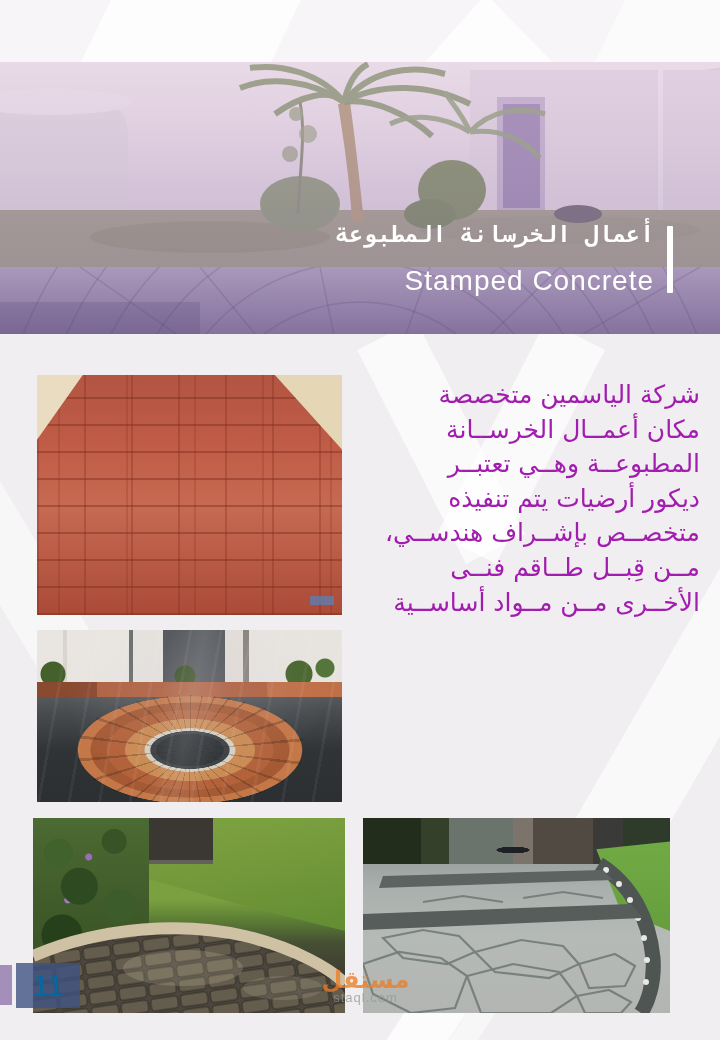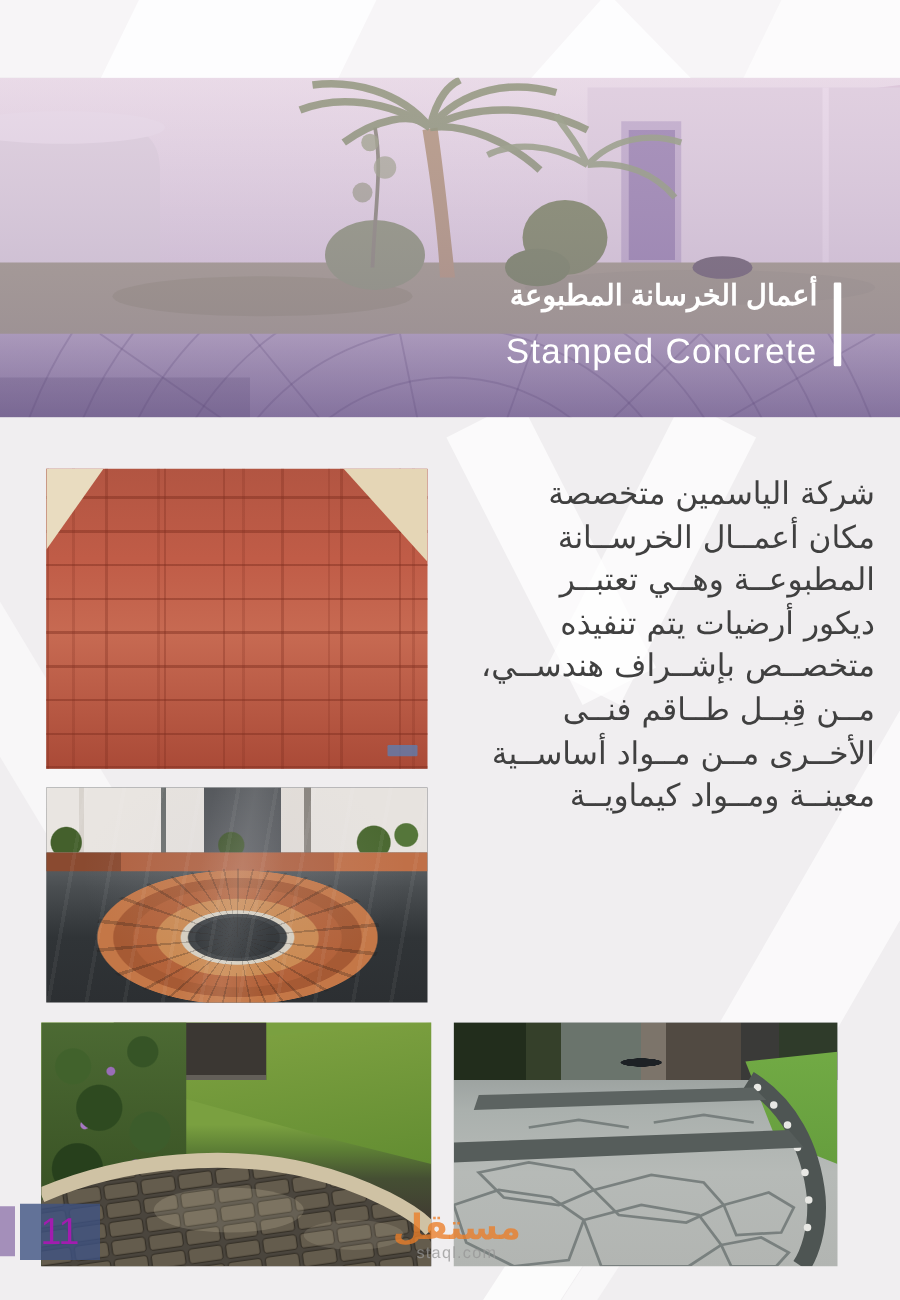--- a/index.html
+++ b/index.html
@@ -18,21 +18,21 @@
   .r3{left:636px;top:560px;width:84px;height:330px;transform:rotate(30deg);opacity:.65;}
   .r4{left:-28px;top:410px;width:64px;height:280px;transform:rotate(-31deg);opacity:.5;}
   .r5{left:372px;top:985px;width:52px;height:170px;transform:rotate(33deg);opacity:.8;}
   .r6{left:432px;top:975px;width:24px;height:190px;transform:rotate(33deg);opacity:.5;}
 
   
   .hero{position:absolute;left:0;top:62px;width:720px;height:272px;z-index:2;overflow:hidden;}
   .hero svg{display:block;}
   .hero-title{position:absolute;right:47px;top:160px;display:flex;align-items:center;z-index:3;}
   .ht-text{text-align:right;color:#fff;}
-  .ht-ar{font-family:Liberation Sans, sans-serif;font-weight:bold;font-size:23px;line-height:1.25;}
+  .ht-ar{font-family:Liberation Mono, monospace;font-weight:bold;font-size:23px;line-height:1.25;}
   .ht-en{font-size:28px;letter-spacing:1px;line-height:1.1;margin-top:15px;}
   .ht-bar{width:6px;height:67px;background:#fff;margin-left:13px;border-radius:1px;}
 
   
   .photo{position:absolute;overflow:hidden;z-index:2;}
 
   
   .img-red{left:37px;top:375px;width:305px;height:240px;
     background:
       repeating-linear-gradient(0deg, rgba(125,45,30,.45) 0 2px, transparent 2px 27px),
@@ -109,29 +109,29 @@
 
   
   .para{position:absolute;left:360px;top:378px;width:340px;z-index:3;
         font-family:"DejaVu Sans",sans-serif;font-size:25px;line-height:34.6px;
         text-align:right;}
   .p-line{white-space:nowrap;}
 
   
   .watermark{position:absolute;left:293px;top:968px;width:145px;z-index:5;text-align:center;
              pointer-events:none;}
-  .wm-ar{font-family:"DejaVu Sans",sans-serif;font-weight:bold;font-size:28px;line-height:1;
+  .wm-ar{font-family:"DejaVu Sans",sans-serif;font-weight:bold;font-size:24px;line-height:1;
          color:rgba(235,125,40,.78);}
   .wm-en{font-size:13px;color:rgba(150,150,150,.75);margin-top:-2px;letter-spacing:1px;}
 
   
   .badge-accent{position:absolute;left:0;top:965px;width:12px;height:40px;z-index:6;}
   .page-badge{position:absolute;left:16px;top:963px;width:64px;height:45px;z-index:6;
               display:flex;align-items:center;justify-content:center;}
-  .page-badge span{color:#a21caf;font-size:30px;}
+  .page-badge span{color:#0369a1;font-size:30px;}
 </style>
 </head>
 <body>
 
 <div class="page">
 
   <div class="top-band">
     <div class="tb-shape tb1"></div>
     <div class="tb-shape tb2"></div>
     <div class="tb-shape tb3"></div>
@@ -272,29 +272,28 @@
         <path d="M112,134 L158,122 L200,128 L216,146 L186,160 L132,154 Z"></path>
         <path d="M216,146 L252,136 L272,148 L262,168 L226,170 Z"></path>
         <path d="M0,146 L36,134 L78,140 L104,158 L92,190 L48,195 L10,176 Z"></path>
         <path d="M104,158 L150,146 L196,154 L214,178 L188,195 L118,195 Z"></path>
         <path d="M214,178 L246,172 L268,184 L258,195 L222,195 Z"></path>
         <path d="M60,84 L100,78 L140,84 M160,80 L200,74 L240,80"></path>
       </g>
     </svg>
   </div>
 
-  <div class="para" dir="rtl" style="color:#404040">
+  <div class="para" dir="rtl" style="color:#a21caf">
     <div class="p-line">شركة الياسمين متخصصة</div>
     <div class="p-line">مكان أعمــال الخرســانة</div>
     <div class="p-line">المطبوعــة وهــي تعتبــر</div>
     <div class="p-line">ديكور أرضيات يتم تنفيذه</div>
     <div class="p-line">متخصــص بإشــراف هندســي،</div>
     <div class="p-line">مــن قِبــل طــاقم فنــى</div>
     <div class="p-line">الأخــرى مــن مــواد أساســية</div>
-    <div class="p-line">معينــة ومــواد كيماويــة</div>
   </div>
 
   <div class="watermark">
     <div class="wm-ar">مستقل</div>
     <div class="wm-en">staql.com</div>
   </div>
 
   <div class="badge-accent" style="background:#a48fba"></div>
   <div class="page-badge" style="background:rgba(62,83,130,0.8)">
     <span>11</span>

